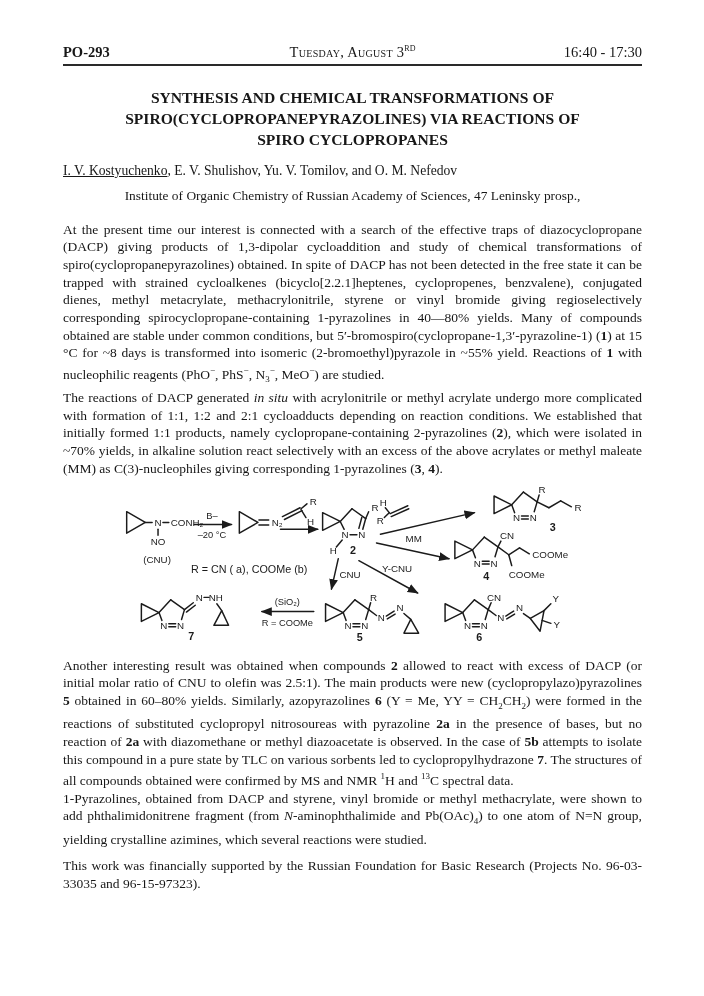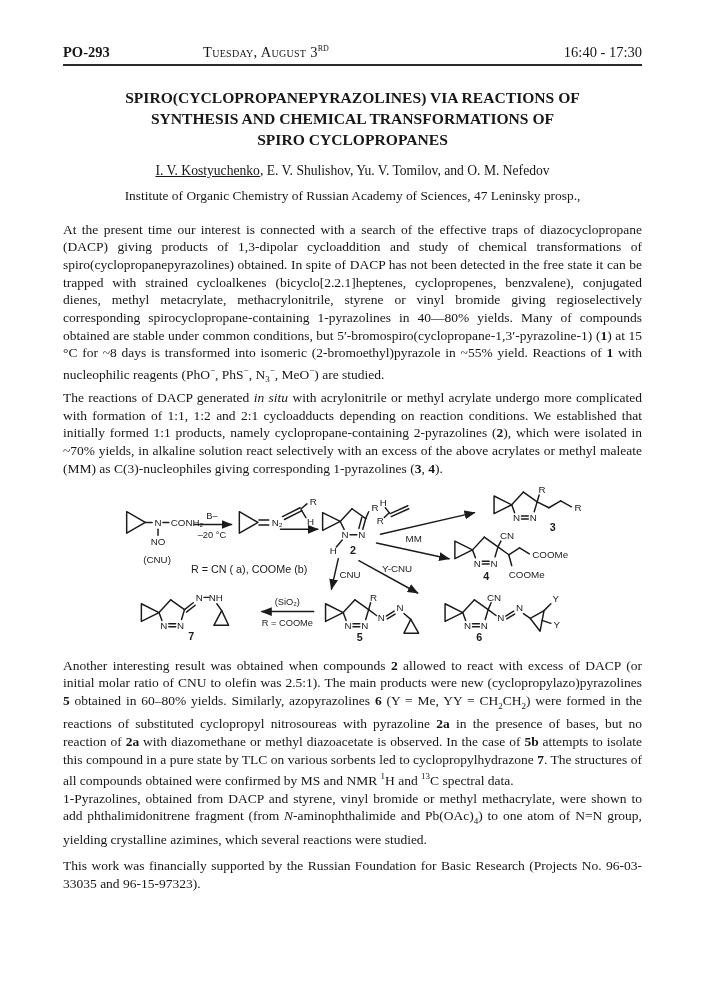--- a/index.html
+++ b/index.html
@@ -4,28 +4,28 @@
 <style>
   html,body { margin:0; padding:0; background:#ffffff; }
   .page {
     position:relative; width:704px; height:996px; box-sizing:border-box;
     padding:44px 62px 0 63px; background:#ffffff;
     font-family:"Liberation Serif", serif; color:#171717;
   }
   
   .hdr { display:flex; align-items:baseline; font-size:14.5px; }
   .hdr .code  { width:140px;font-weight:bold; }
-  .hdr .day   { flex:1; }
+  .hdr .day   { flex:1; text-align:center; }
   .hdr .day .sc { font-variant:small-caps; letter-spacing:0.3px; }
   .hdr .day sup { font-size:8px; vertical-align:super; }
   .hdr .time  { width:140px; text-align:right; }
   .rule { border-bottom:2.2px solid #2a2a2a; margin-top:3px; }
 
   h1 { margin:21px 0 0; text-align:center; font-size:15.6px; line-height:21px; font-weight:bold; }
-  .authors { margin:13px 0 3px; text-align:center; font-size:13.6px; }
+  .authors { margin:13px 0 3px; font-size:13.6px; }
   .authors .presenting { text-decoration:underline; }
   .affil { margin:8px 0 0; text-align:center; font-size:13.4px; line-height:17.5px; }
 
   .body { margin:0; text-align:justify; font-size:13.5px; line-height:17.7px; }
   .body sup { font-size:9px; }
   .body sub { font-size:9px; }
   .p1 { margin-top:16px; }
   .p5 { margin-top:9px; }
 
   .scheme { margin:4px 0 3px; }
@@ -45,22 +45,22 @@
 <div class="page">
 
   <div class="hdr">
     <span class="code">PO-293</span>
     <span class="day"><span class="sc">Tuesday, August 3</span><sup>RD</sup></span>
     <span class="time">16:40 - 17:30</span>
   </div>
   <div class="rule"></div>
 
   <h1>
+    <div>SYNTHESIS AND CHEMICAL TRANSFORMATIONS OF</div>
     <div>SPIRO(CYCLOPROPANEPYRAZOLINES) VIA REACTIONS OF</div>
-    <div>SYNTHESIS AND CHEMICAL TRANSFORMATIONS OF</div>
     <div>SPIRO CYCLOPROPANES</div>
   </h1>
 
   <p class="authors"><span class="presenting">I. V. Kostyuchenko</span><span>, E. V. Shulishov, Yu. V. Tomilov, and O. M. Nefedov</span></p>
 
   <div class="affil">
     <div>Institute of Organic Chemistry of Russian Academy of Sciences, 47 Leninsky prosp.,</div>
   </div>
 
   <p class="body p1">At the present time our interest is connected with a search of the effective traps of diazocyclopropane (DACP) giving products of 1,3-dipolar cycloaddition and study of chemical transformations of spiro(cyclopropanepyrazolines) obtained. In spite of DACP has not been detected in the free state it can be trapped with strained cycloalkenes (bicyclo[2.2.1]heptenes, cyclopropenes, benzvalene), conjugated dienes, methyl metacrylate, methacrylonitrile, styrene or vinyl bromide giving regioselectively corresponding spirocyclopropane-containing 1-pyrazolines in 40—80% yields. Many of compounds obtained are stable under common conditions, but 5′-bromospiro(cyclopropane-1,3′-pyrazoline-1) (<b>1</b>) at 15 °C for ~8 days is transformed into isomeric (2-bromoethyl)pyrazole in ~55% yield. Reactions of <b>1</b> with nucleophilic reagents (PhO<sup>−</sup>, PhS<sup>−</sup>, N<sub>3</sub><sup>−</sup>, MeO<sup>−</sup>) are studied.</p>

